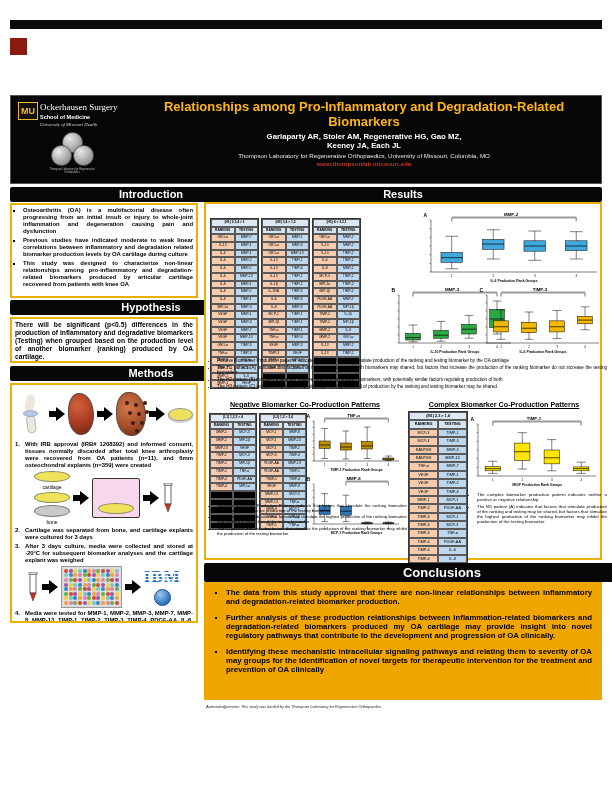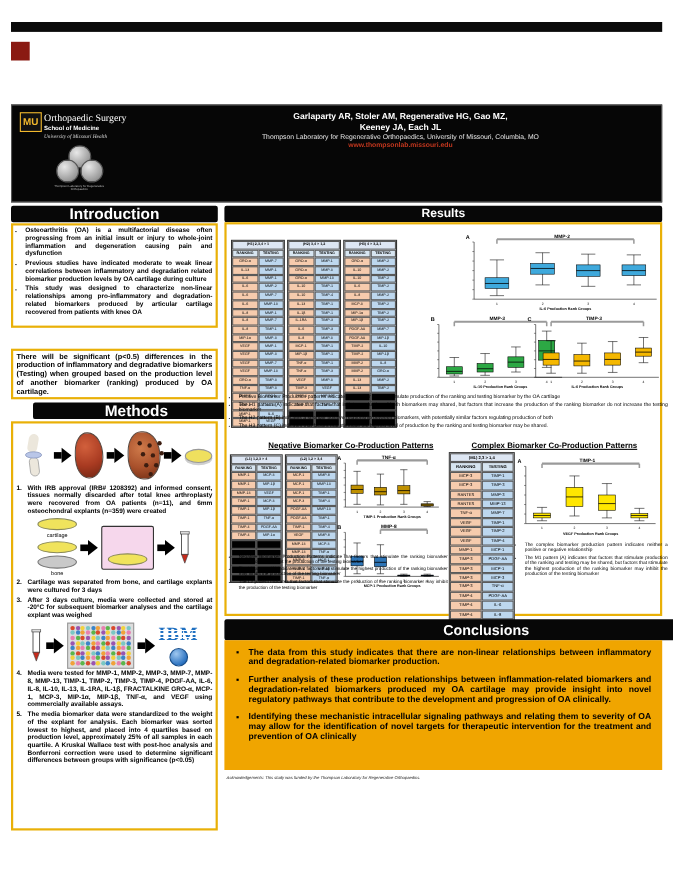--- a/index.html
+++ b/index.html
@@ -26,33 +26,33 @@
   .seal .c3{left:27px;top:13px;width:19px;height:19px;}
   .seal-caption{position:absolute;left:0;top:36px;width:52px;font-size:2.6px;color:#bbb;text-align:center;line-height:1.2;}
   .title-block{position:absolute;left:118px;top:3px;width:470px;text-align:center;}
   .poster-title{font-size:13px;font-weight:bold;color:#FFB612;line-height:1.18;}
   .authors{font-size:7.8px;font-weight:bold;color:#fff;line-height:1.25;margin-top:2px;}
   .affiliation{font-size:6.2px;color:#e8e8e8;margin-top:1px;}
   .website{font-size:6.2px;color:#c3371e;font-weight:bold;margin-top:1px;}
 
   
   .sec-head{background:#070707;color:#fff;font-weight:bold;text-align:center;border-radius:2px;}
-  .sec-head.small{font-size:14px;line-height:15px;height:15px;}
+  .sec-head.small{font-size:11px;line-height:15px;height:15px;padding-left:47px;}
   .gold-box{background:#fff;border:2px solid #E9B007;box-sizing:border-box;}
 
   
   .intro-head{left:10px;top:187px;width:188px;}
   .intro-box{left:10px;top:203px;width:188px;height:95px;padding:2px 3px;}
   .intro-box ul{margin:0;padding-left:8px;list-style:square;}
   .intro-box li{font-size:5.9px;font-weight:bold;line-height:1.18;text-align:justify;margin-bottom:2px;}
   .hyp-head{left:10px;top:300px;width:188px;}
   .hyp-box{left:10px;top:317px;width:188px;height:46px;padding:2px 3px;}
   .hyp-box p{margin:0;font-size:6.7px;font-weight:bold;line-height:1.2;text-align:justify;}
-  .meth-head{left:10px;top:366px;width:188px;margin-left:20px;}
-  .meth-box{left:10px;top:383px;width:188px;height:372px;padding:2px 3px;overflow:hidden;}
+  .meth-head{left:10px;top:366px;width:188px;}
+  .meth-box{left:10px;top:383px;width:188px;height:240px;padding:2px 3px;overflow:hidden;}
   .meth-item{display:flex;gap:3px;font-size:5.9px;font-weight:bold;line-height:1.18;text-align:justify;margin:2px 0;}
   .meth-item .num{flex:0 0 7px;}
   .fig-row{display:flex;align-items:center;justify-content:center;gap:3px;margin:2px 0;}
 
   .arrow{display:flex;align-items:center;}
   .arrow .stem{width:7px;height:6px;background:#000;}
   .arrow .head{width:0;height:0;border:7px solid transparent;border-left:9px solid #000;border-right:0;}
 
   .knee-fig{width:38px;height:50px;}
   .tissue{position:relative;width:30px;height:40px;border-radius:42% 55% 48% 50%;
@@ -73,21 +73,21 @@
   .ibm-wrap{display:flex;flex-direction:column;align-items:center;gap:2px;}
   .ibm{position:relative;font-weight:bold;font-size:17px;letter-spacing:1px;color:#1F70C1;font-family:"Liberation Serif",serif;}
   .ibm::after{content:"";position:absolute;inset:0;background:repeating-linear-gradient(to bottom,transparent 0 2.1px,#fff 2.1px 3.3px);}
   .globe{width:15px;height:15px;border-radius:50%;background:radial-gradient(circle at 35% 30%,#9fc8f0,#2b72c0 70%,#174e8c);border:1px solid #1a4f8a;}
 
   
   .results-head{left:204px;top:187px;width:398px;font-size:11px;line-height:15px;height:15px;}
   .results-box{left:204px;top:202px;width:398px;height:358px;position:absolute;}
   .sub-title{font-weight:bold;text-decoration:underline;text-align:center;}
   .pos-title{position:absolute;left:0;top:2px;width:100%;font-size:8px;}
-  .neg-title{position:absolute;left:16px;top:196px;width:194px;font-size:7.2px;}
+  .neg-title{position:absolute;left:2px;top:196px;width:194px;font-size:7.2px;}
   .cx-title{position:absolute;left:200px;top:196px;width:196px;font-size:7.2px;}
 
   
   .bt{display:grid;grid-template-columns:1fr 1fr;border:0.8px solid #333;background:#fff;}
   .bt div{border:0.4px solid #5a5a5a;text-align:center;overflow:hidden;white-space:nowrap;}
   .bt .bt-h{grid-column:1/3;background:#dde6f3;font-weight:bold;}
   .bt .bt-sh{background:#d6e4f0;font-weight:bold;}
   .bt .bt-r{background:#f6cbad;}
   .bt .bt-t{background:#bdd7ee;}
   .bt .bt-k{background:#000;}
@@ -127,47 +127,49 @@
 <body>
 
 <div class="poster">
 
   <div class="abs top-rule"></div>
   <div class="abs corner-accent"></div>
 
   <div class="abs masthead">
     <div class="logo-block">
       <div class="mu-mark">MU</div>
-      <div class="org-name">Orthopaedic Surgery</div>
+      <div class="org-name">Ockerhausen Surgery</div>
       <div class="org-school">School of Medicine</div>
       <div class="org-univ">University of Missouri Health</div>
       <div class="seal">
         <i class="c1"></i>
           <i class="c2"></i>
           <i class="c3"></i>
         <div class="seal-caption">Thompson Laboratory for Regenerative Orthopaedics</div>
       </div>
     </div>
     <div class="title-block">
+      <div class="poster-title">Relationships among Pro-Inflammatory and Degradation-Related Biomarkers</div>
       <div class="authors">Garlaparty AR, Stoler AM, Regenerative HG, Gao MZ,</div>
       <div class="authors" style="margin-top:0">Keeney JA, Each JL</div>
       <div class="affiliation">Thompson  Laboratory for Regenerative Orthopaedics, University of Missouri, Columbia, MO</div>
       <div class="website">www.thompsonlab.missouri.edu</div>
     </div>
   </div>
 
   <div class="abs sec-head small intro-head">Introduction</div>
   <div class="abs gold-box intro-box">
     <ul>
         <li>Osteoarthritis (OA) is a multifactorial disease often progressing from an initial insult or injury to whole-joint inflammation and degeneration causing pain and dysfunction</li>
         <li>Previous studies have indicated moderate to weak linear correlations between inflammatory and degradation related biomarker production levels by OA cartilage during culture</li>
         <li>This study was designed to characterize non-linear relationships among pro-inflammatory and degradation-related biomarkers produced by articular cartilage recovered from patients with knee OA</li>
       </ul>
   </div>
 
+  <div class="abs sec-head small hyp-head">Hypothesis</div>
   <div class="abs gold-box hyp-box">
     <p>There will be significant (p&lt;0.5) differences in the production of inflammatory and degradative biomarkers (Testing) when grouped based on the production level of another biomarker (ranking) produced by OA cartilage.</p>
   </div>
 
   <div class="abs sec-head small meth-head">Methods</div>
   <div class="abs gold-box meth-box">
 
     <div class="fig-row">
       <svg class="knee-fig" viewBox="0 0 38 50">
         <rect x="13" y="1" width="11" height="21" rx="5.5" fill="#ece7dc" stroke="#9a93825" stroke-width="0.8" transform="rotate(10 18 11)"></rect>
@@ -867,20 +869,20 @@
         </svg></div>
     <ul class="mini-bullets cx-bullets abs">
         <li>The complex biomarker production pattern indicates neither a positive or negative relationship</li>
         <li>The M1 pattern (A) indicates that factors that stimulate production of the ranking and testing may be shared, but factors that stimulate the highest production of the ranking biomarker may inhibit the production of the testing biomarker</li>
       </ul>
   </div>
 
   <div class="abs sec-head concl-head">Conclusions</div>
   <div class="abs concl-box">
     <ul>
-        <li>The data from this study indicates that there are non-linear relationships between inflammatory and degradation-related biomarker production.</li>
+        <li>The data from this study approval that there are non-linear relationships between inflammatory and degradation-related biomarker production.</li>
         <li>Further analysis of these production relationships between inflammation-related biomarkers and degradation-related biomarkers produced my OA cartilage may provide insight into novel regulatory pathways that contribute to the development and progression of OA clinically.</li>
-        <li>Identifying these mechanistic intracellular signaling pathways and relating them to severity of OA may allow for the identification of novel targets for therapeutic intervention for the treatment and prevention of OA clinically</li>
+        <li>Identifying these mechanistic intracellular signaling pathways and relating them to severity of OA may groups for the identification of novel targets for therapeutic intervention for the treatment and prevention of OA clinically</li>
       </ul>
   </div>
 
   <div class="abs ack">Acknowledgements: This study was funded by the Thompson Laboratory for Regenerative Orthopaedics.</div>
 </div>
 
 </body></html>

